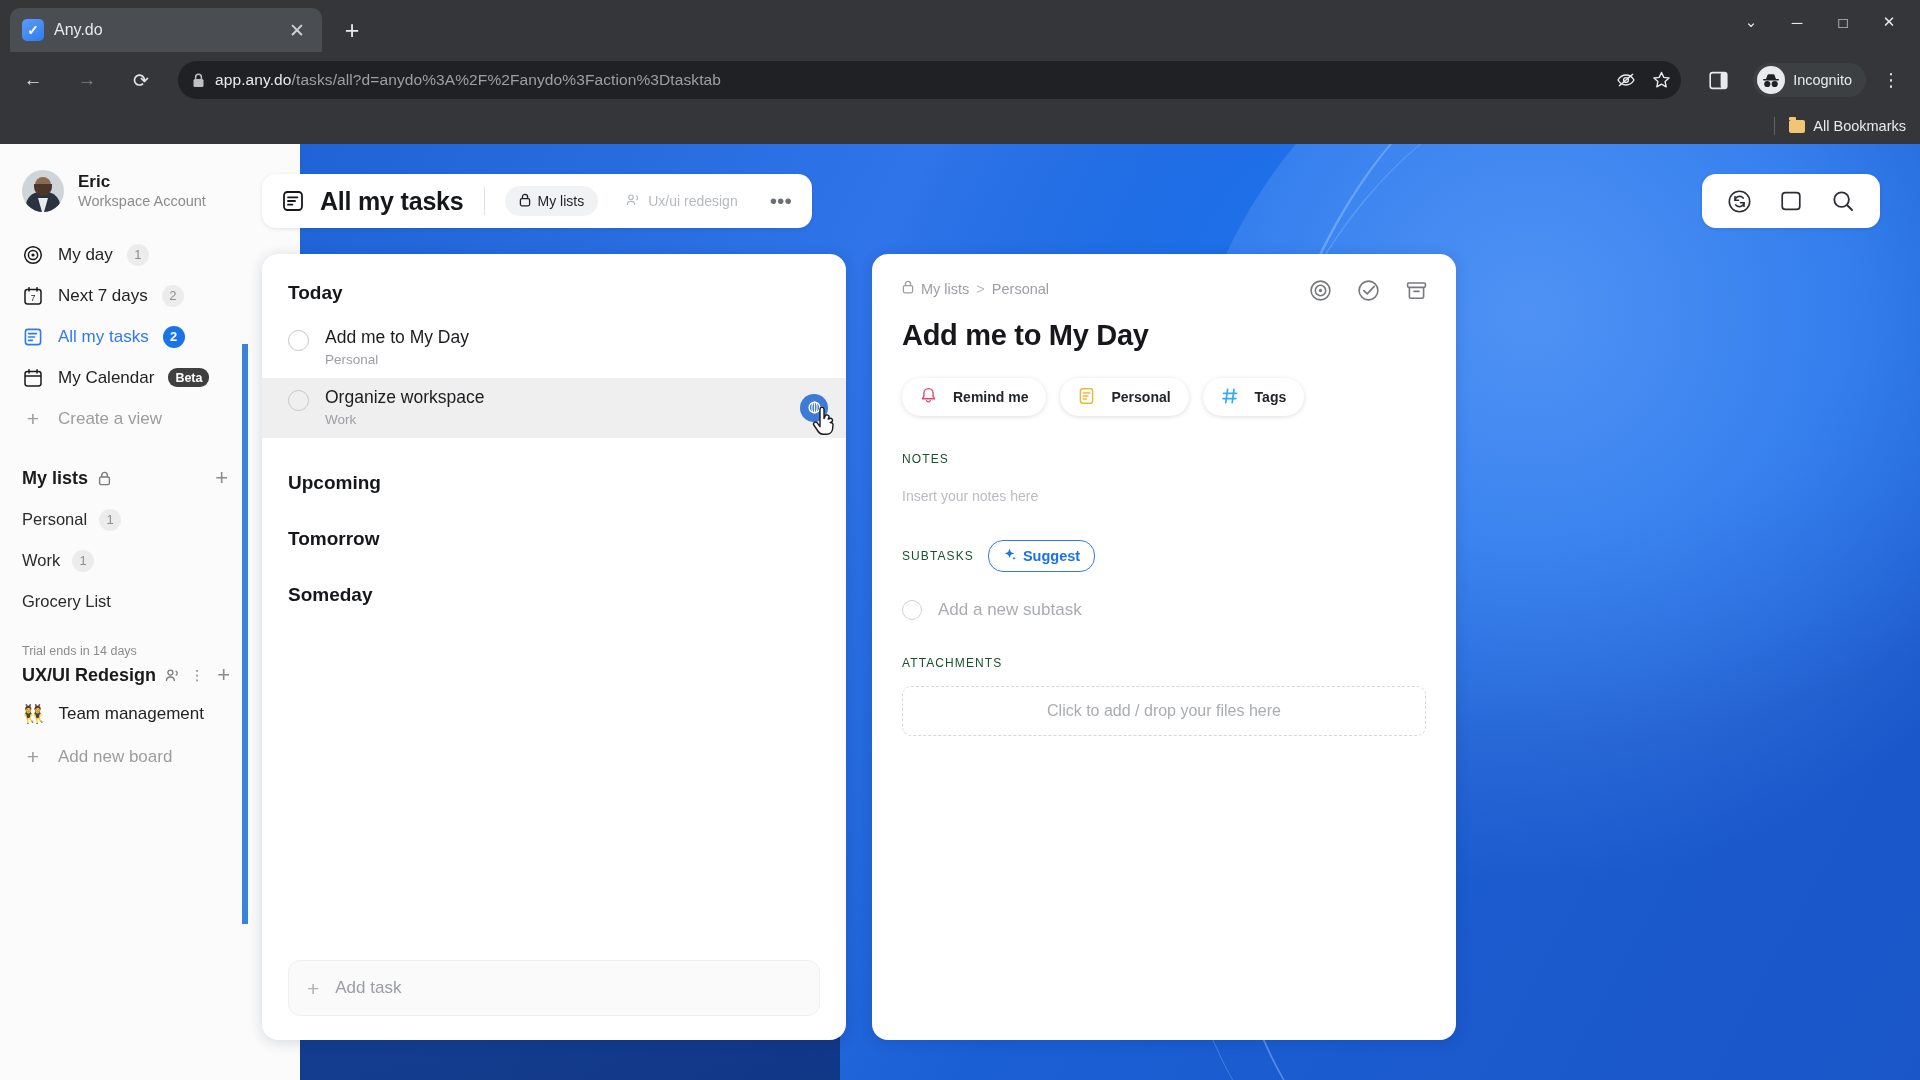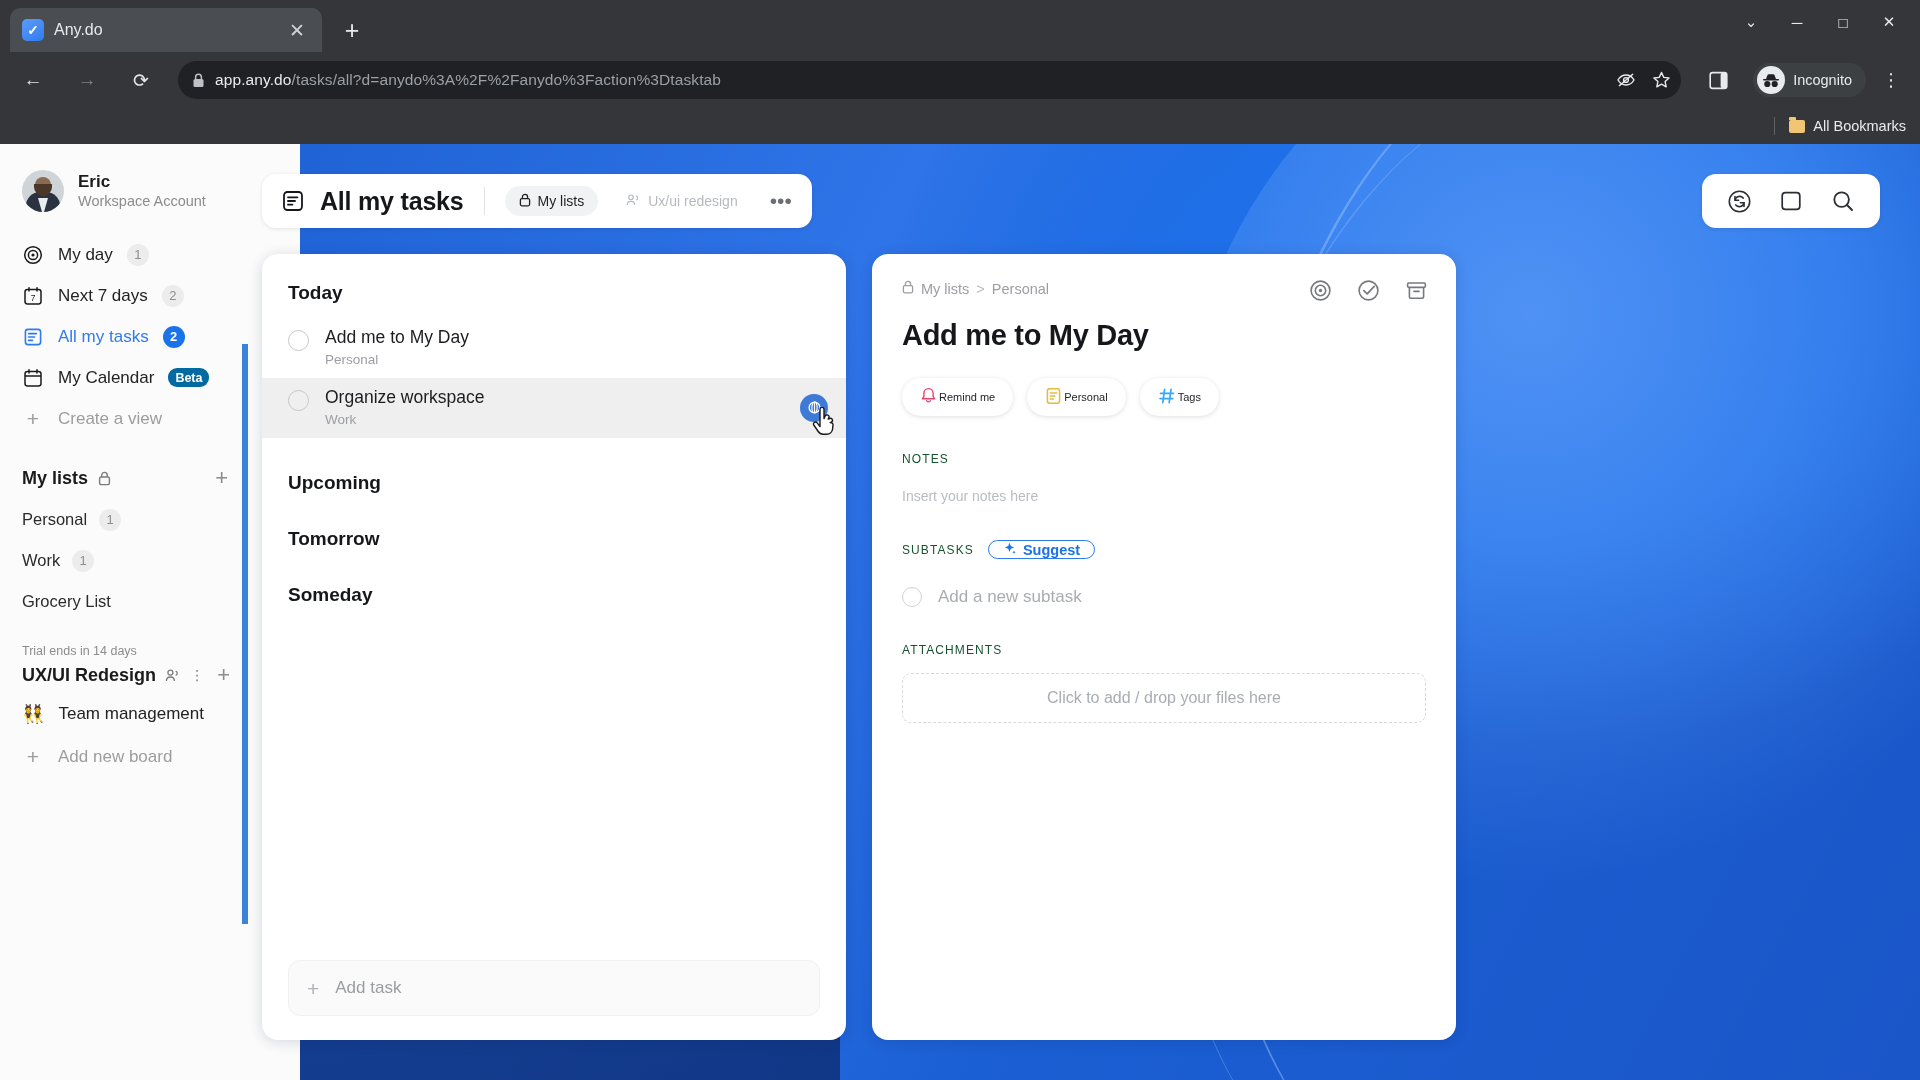--- a/index.html
+++ b/index.html
@@ -126,21 +126,21 @@
     display:flex; align-items:center; gap: 14px; height: 41px; padding: 0 20px 0 22px;
     font-size: 17px; color: #232323; cursor:pointer; position:relative;
   }
   .nav-item .ico { width: 22px; height: 22px; flex:0 0 22px; display:flex; align-items:center; justify-content:center;}
   .nav-item.active { color: #2f7bed; }
   .badge {
     min-width: 22px; height: 22px; border-radius: 11px; background:#ececec; color:#8e8e8e;
     font-size: 13px; display:flex; align-items:center; justify-content:center; padding: 0 7px;
   }
   .badge.blue { background:#1a73e8; color:#fff; font-weight:700; }
-  .badge.beta { background:#0369a1; color:#fff; font-weight:700; font-size:12.5px; border-radius: 9px; height:19px;}
+  .badge.beta { background:#404040; color:#fff; font-weight:700; font-size:12.5px; border-radius: 9px; height:19px;}
   .nav-item.muted { color:#9d9d9d; }
   .plus-sm { font-size: 21px; color:#9d9d9d; width:22px; text-align:center; line-height:1;}
 
   .sect-head {
     display:flex; align-items:center; gap: 10px; padding: 0 20px 0 22px; height: 42px; margin-top: 18px;
   }
   .sect-title { font-size: 18px; font-weight: 700; color:#1b1b1b; }
   .sect-add { margin-left:auto; font-size: 22px; color:#8c8c8c; line-height:1; }
   .list-item {
     display:flex; align-items:center; gap: 12px; height: 41px; padding: 0 20px 0 22px;
@@ -214,28 +214,28 @@
     width: 584px; background:#fff; border-radius: 16px; box-shadow: 0 2px 14px rgba(10,30,80,.16);
     padding: 26px 30px 30px 30px; position:relative; overflow:hidden;
   }
   .crumbs { display:flex; align-items:center; gap: 7px; font-size: 14.5px; color:#9b9ea3; }
   .crumb-sep { color:#b9bcc1; }
   .det-actions { position:absolute; right: 28px; top: 24px; display:flex; gap: 24px; }
   .det-actions .ai { width: 24px; height: 24px; color:#77797d; display:flex; align-items:center; justify-content:center;}
   .det-title { font-size: 29px; font-weight: 700; color:#15171a; margin: 22px 0 0 0; letter-spacing:-.3px;}
   .pills { display:flex; gap: 14px; margin-top: 26px; }
   .pill {
-    display:flex; align-items:center; gap: 2px; height: 38px; border-radius: 19px; padding: 0 18px;
-    background:#fff; box-shadow: 0 1px 5px rgba(0,0,0,.13); font-size: 11px; color:#22252a;
+    display:flex; align-items:center; gap: 16px; height: 38px; border-radius: 19px; padding: 0 18px;
+    background:#fff; box-shadow: 0 1px 5px rgba(0,0,0,.13); font-size: 14px; color:#22252a;font-weight:bold;
   }
   .sec-label { font-size: 12px; letter-spacing: 1.1px; color:#14532d; font-weight: 400; margin-top: 36px;}
   .sec-row { display:flex; align-items:center; gap: 14px; margin-top: 36px; }
   .sec-row .sec-label { margin-top: 0; }
   .suggest {
-    display:flex; align-items:center; gap: 7px; height: 19px; border:1.3px solid #2f7bed; border-radius: 15px;
+    display:flex; align-items:center; gap: 7px; height: 32px; border:1.3px solid #2f7bed; border-radius: 15px;
     padding: 0 14px; color:#1a73e8; font-size: 14.5px; font-weight:700;
   }
   .notes-ph { font-size: 14px; color:#b9bcc1; margin-top: 22px; }
   .subtask-row { display:flex; align-items:center; gap: 16px; margin-top: 28px; }
   .subtask-check { width: 20px; height:20px; border-radius:50%; border:1.6px solid #cfd2d6; flex:0 0 20px;}
   .subtask-ph { font-size: 17px; color:#a9acb1; }
   .dropzone {
     margin-top: 16px; height: 50px; border: 1.5px dashed #d5d8dc; border-radius: 9px;
     display:flex; align-items:center; justify-content:center; color:#a9acb1; font-size: 16px;
   }

